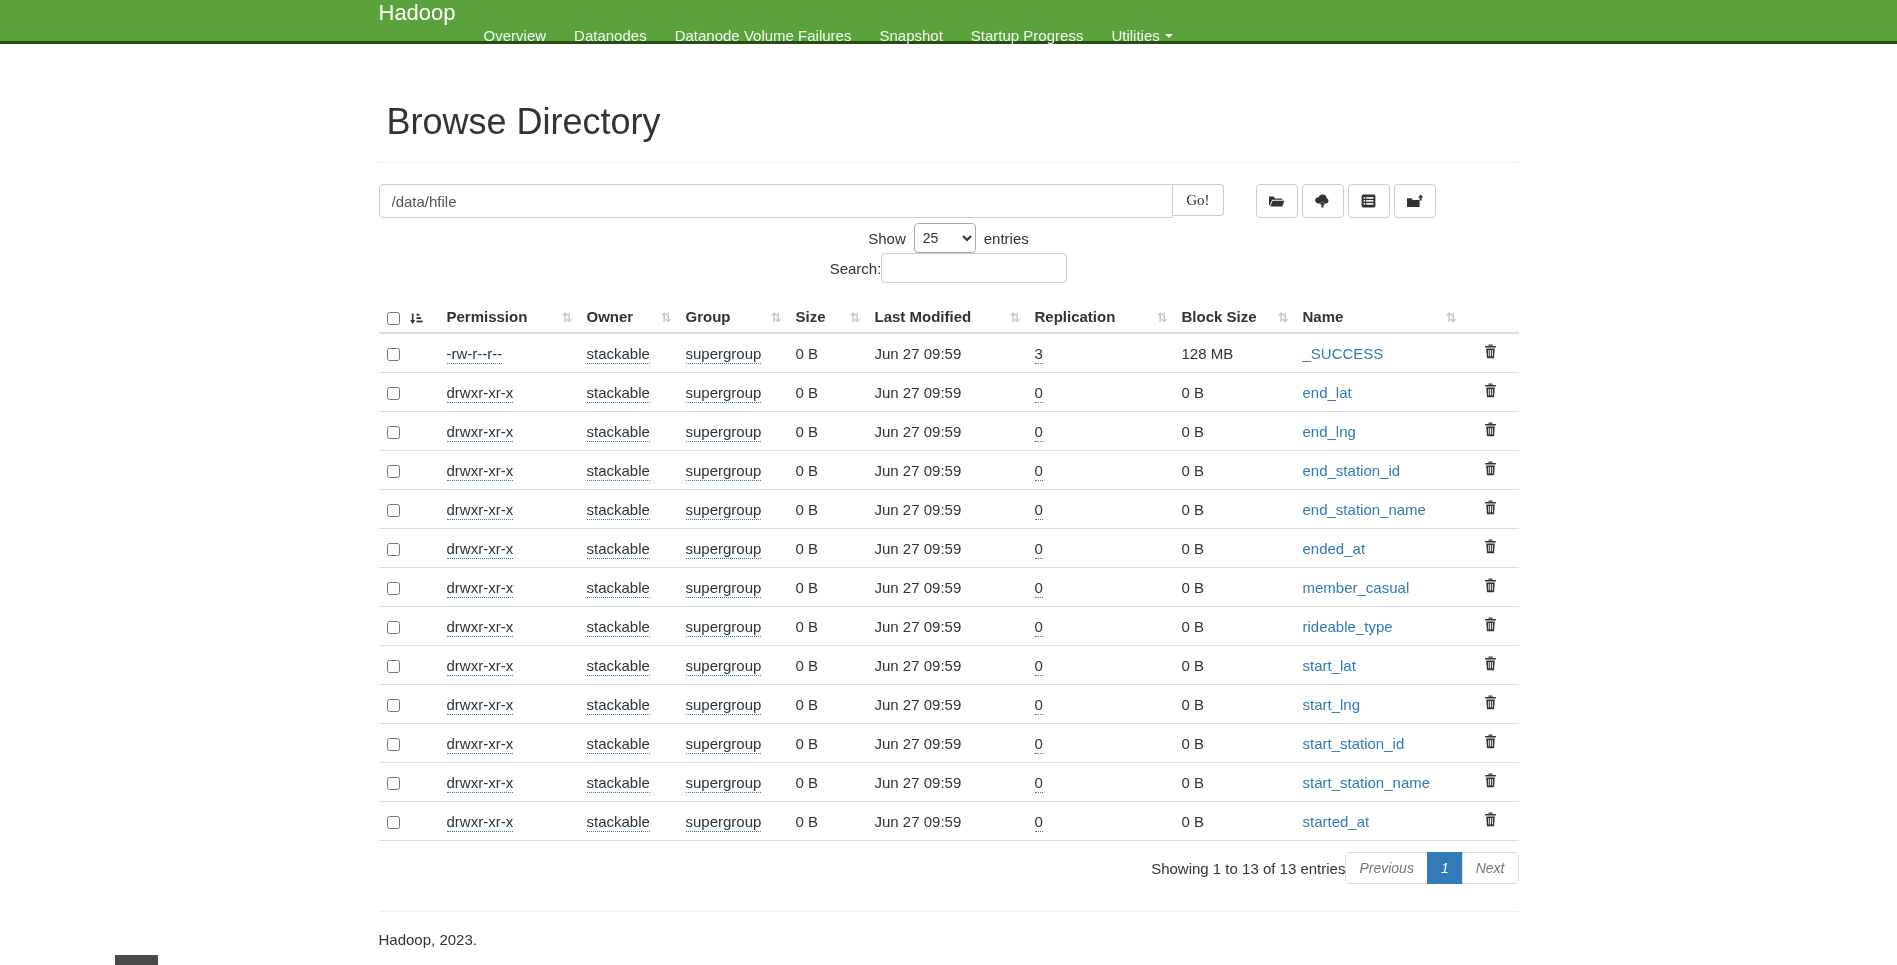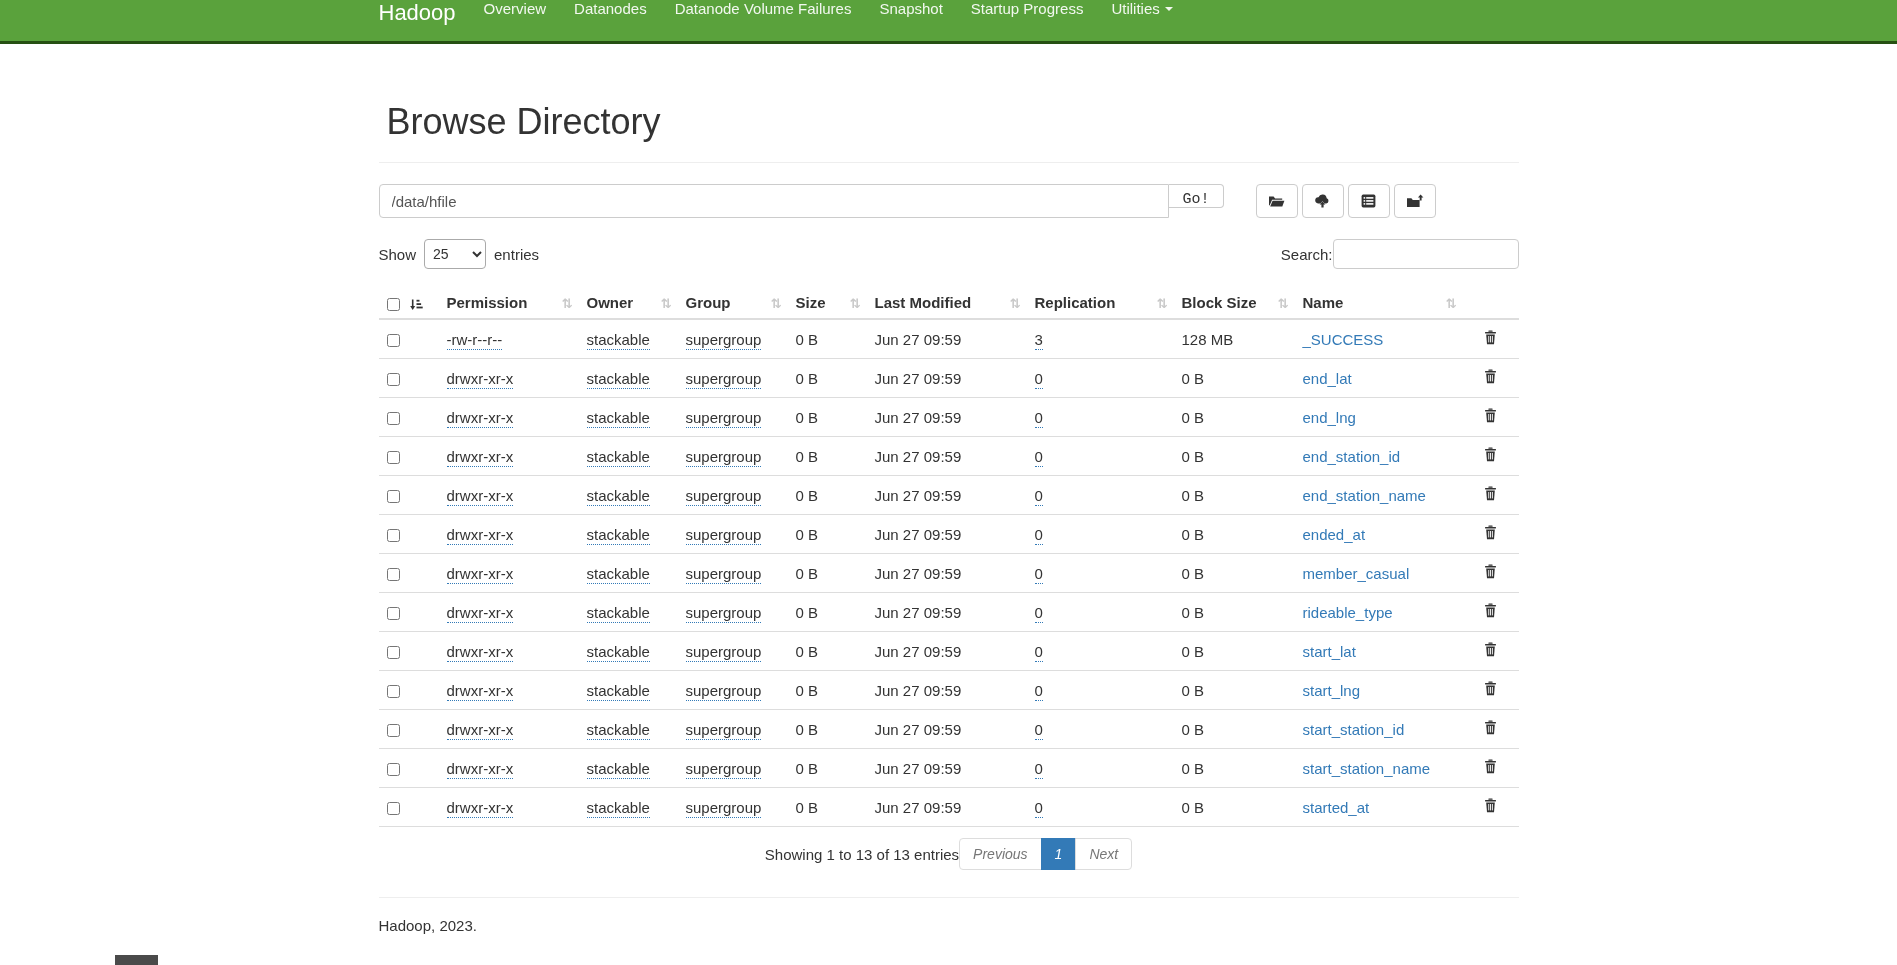--- a/index.html
+++ b/index.html
@@ -17,21 +17,21 @@
   .navbar{
     height:44px;background:var(--green);border-bottom:3px solid var(--green-border);
     display:flex;align-items:stretch;
   }
   .nav-inner{width:1140px;margin:0 auto;display:flex;align-items:flex-start;}
   .brand{
     color:#fff;font-size:22px;display:flex;align-items:center;
     padding:0 14px 0 0;text-decoration:none;cursor:pointer;
   }
   .nav-links{list-style:none;display:flex;margin:0;padding:0;}
-  .nav-links li{display:flex;}
+  .nav-links li{display:flex;margin-top:27px;}
   .nav-links a{
     color:rgba(255,255,255,.92);text-decoration:none;font-size:15px;
     display:flex;align-items:center;padding:0 14px;cursor:pointer;
   }
   .caret{
     display:inline-block;margin-left:5px;width:0;height:0;
     border-left:4px solid transparent;border-right:4px solid transparent;
     border-top:4px solid rgba(255,255,255,.92);
   }
   
@@ -40,32 +40,32 @@
   hr{border:none;border-top:1px solid #eee;margin:0;}
   
   .path-row{display:flex;margin-top:21px;align-items:flex-start;}
   .input-group{display:flex;width:845px;}
   .path-input{
     flex:1;height:34px;border:1px solid #ccc;border-radius:4px 0 0 4px;
     padding:6px 12px;font-size:15px;color:#555;outline:none;
     font-family:inherit;
   }
   .go-btn{
-    height:24px;border:1px solid #ccc;border-left:none;background:#fff;
+    height:32px;border:1px solid #ccc;border-left:none;background:#fff;
     border-radius:0 4px 4px 0;padding:6px 13px;font-size:15px;color:var(--text);
-    cursor:pointer;font-family:Liberation Mono, monospace;
+    cursor:pointer;font-family:Liberation Serif, serif;
   }
   .icon-btns{display:flex;margin-left:32px;gap:4px;}
   .icon-btn{
     width:42px;height:34px;border:1px solid #ccc;border-radius:4px;background:#fff;
     display:flex;align-items:center;justify-content:center;cursor:pointer;padding:0;
   }
   .icon-btn svg{display:block;}
   
-  .controls-row{display:flex;justify-content:space-between;align-items:center;margin-top:21px;}
+  .controls-row{display:flex;justify-content:space-between;align-items:center;margin-top:5px;flex-direction:column;}
   .show-entries{display:flex;align-items:center;gap:8px;}
   .len-select{
     height:30px;width:62px;border:1px solid #aaa;border-radius:4px;
     font-size:14px;color:var(--text);padding:0 4px;background:#fff;font-family:inherit;
   }
   .search-box{display:flex;align-items:center;gap:0;}
   .search-input{
     height:30px;width:186px;border:1px solid #ccc;border-radius:4px;
     padding:4px 10px;font-size:14px;font-family:inherit;outline:none;
   }
@@ -86,21 +86,21 @@
   tbody tr:last-child td{border-bottom:1px solid var(--border);}
   .editable{
     border-bottom:1px dotted var(--blue);cursor:pointer;padding-bottom:1px;
   }
   .name-link{color:var(--blue);text-decoration:none;cursor:pointer;}
   .col-check{text-align:left;}
   .col-check input{margin:0 6px 0 0;vertical-align:middle;}
   .col-trash{text-align:center;}
   .trash{cursor:pointer;display:inline-block;}
   
-  .table-footer{display:flex;justify-content:center;align-items:center;margin-top:11px;}
+  .table-footer{display:flex;justify-content:flex-end;align-items:center;margin-top:11px;}
   .dt-info{font-size:15px;color:var(--text);}
   .pagination{display:flex;list-style:none;margin:0;padding:0;font-style:italic;}
   .pagination li{
     border:1px solid var(--border);background:#fff;color:var(--muted);
     padding:7px 13px;font-size:14px;cursor:pointer;margin-left:-1px;
   }
   .pagination li:first-child{border-radius:4px 0 0 4px;margin-left:0;}
   .pagination li:last-child{border-radius:0 4px 4px 0;}
   .pagination li.active{background:var(--blue);border-color:var(--blue);color:#fff;}
   .bottom-hr{margin-top:27px;border-top:1px solid #eee;}

